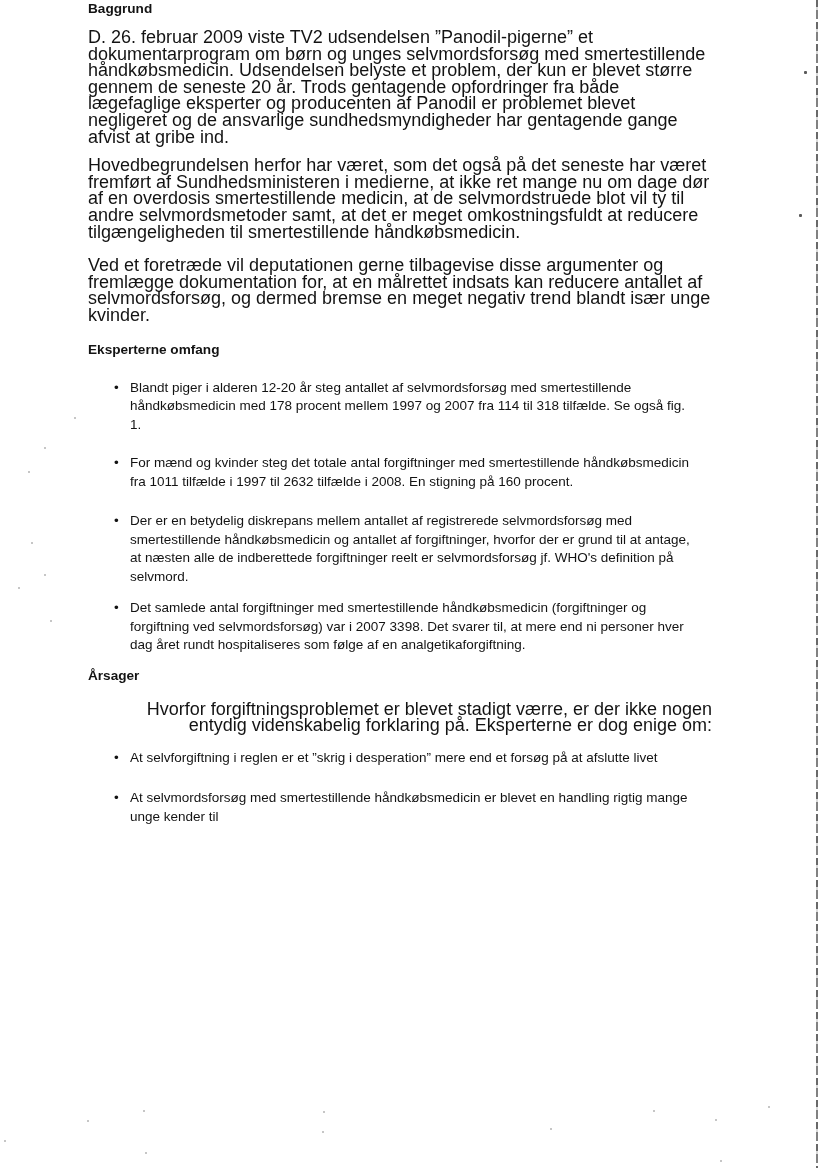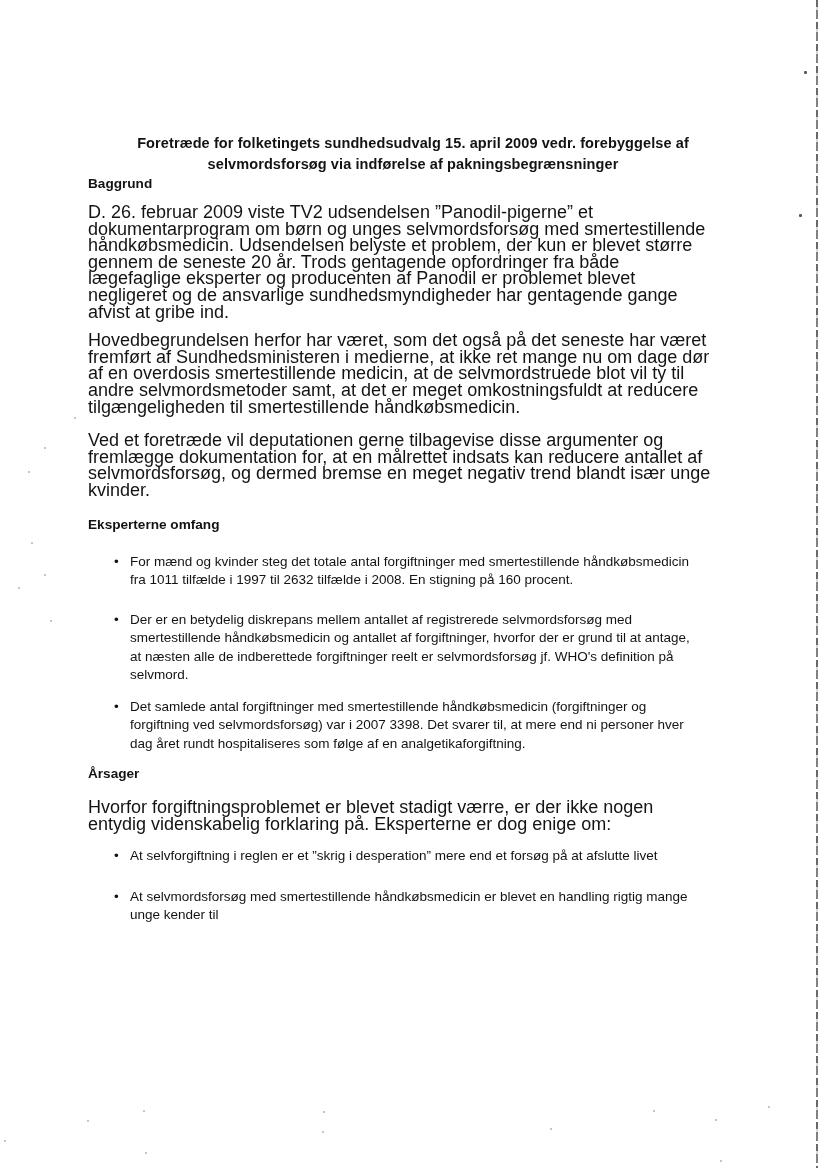--- a/index.html
+++ b/index.html
@@ -55,21 +55,21 @@
   .mt-baggrund   { }
   .mt-p1         { margin-top: 12px; }
   .mt-p2         { margin-top: 12px; }
   .mt-p3         { margin-top: 17px; }
   .mt-problemets { margin-top: 17px; }
   .mt-b1         { margin-top: 21px; }
   .mt-b2         { margin-top: 20px; }
   .mt-b3         { margin-top: 21px; }
   .mt-b4         { margin-top: 13px; }
   .mt-arsager    { margin-top: 12px; }
-  .mt-p4         { margin-top: 17px; }
+  .mt-p4         { margin-top: 17px; text-align: right; }
   .mt-b5         { margin-top: 22px; }
   .mt-b6         { margin-top: 15px; }
 
   
   .scan-line {
     position: absolute;
     left: 816px; top: 0;
     width: 2px; height: 1168px;
     background: repeating-linear-gradient(
       to bottom,
@@ -88,32 +88,32 @@
   }
   .speck.dark { background: #5a5a5a; width: 3px; height: 3px; }
 </style>
 </head>
 <body>
 
 <div class="page">
 
   <div class="content">
 
-    <div class="title">Foretræde for folketingets sundhedsudvalg 15. april 2009 vedr. forebyggelse af selvmordsforsøg via indførelse af pakningsbegrænsninger</div>
 
     <div class="heading mt-baggrund">Baggrund</div>
 
     <p class="para mt-p1">D. 26. februar 2009 viste TV2 udsendelsen ”Panodil-pigerne” et dokumentarprogram om børn og unges selvmordsforsøg med smertestillende håndkøbsmedicin. Udsendelsen belyste et problem, der kun er blevet større gennem de seneste 20 år. Trods gentagende opfordringer fra både lægefaglige eksperter og producenten af Panodil er problemet blevet negligeret og de ansvarlige sundhedsmyndigheder har gentagende gange afvist at gribe ind.</p>
 
     <p class="para mt-p2">Hovedbegrundelsen herfor har været, som det også på det seneste har været fremført af Sundhedsministeren i medierne, at ikke ret mange nu om dage dør af en overdosis smertestillende medicin, at de selvmordstruede blot vil ty til andre selvmordsmetoder samt, at det er meget omkostningsfuldt at reducere tilgængeligheden til smertestillende håndkøbsmedicin.</p>
 
     <p class="para mt-p3">Ved et foretræde vil deputationen gerne tilbagevise disse argumenter og fremlægge dokumentation for, at en målrettet indsats kan reducere antallet af selvmordsforsøg, og dermed bremse en meget negativ trend blandt især unge kvinder.</p>
 
     <div class="heading mt-problemets">Eksperterne omfang</div>
 
+    <div class="bullet mt-b1">Blandt piger i alderen 12-20 år steg antallet af selvmordsforsøg med smertestillende håndkøbsmedicin med 178 procent mellem 1997 og 2007 fra 114 til 318 tilfælde. Se også fig. 1.</div>
 
     <div class="bullet mt-b2">For mænd og kvinder steg det totale antal forgiftninger med smertestillende håndkøbsmedicin fra 1011 tilfælde i 1997 til 2632 tilfælde i 2008. En stigning på 160 procent.</div>
 
     <div class="bullet mt-b3">Der er en betydelig diskrepans mellem antallet af registrerede selvmordsforsøg med smertestillende håndkøbsmedicin og antallet af forgiftninger, hvorfor der er grund til at antage, at næsten alle de indberettede forgiftninger reelt er selvmordsforsøg jf. WHO's definition på selvmord.</div>
 
     <div class="bullet mt-b4">Det samlede antal forgiftninger med smertestillende håndkøbsmedicin (forgiftninger og forgiftning ved selvmordsforsøg) var i 2007 3398. Det svarer til, at mere end ni personer hver dag året rundt hospitaliseres som følge af en analgetikaforgiftning.</div>
 
     <div class="heading mt-arsager">Årsager</div>
 
     <p class="para mt-p4">Hvorfor forgiftningsproblemet er blevet stadigt værre, er der ikke nogen entydig videnskabelig forklaring på. Eksperterne er dog enige om:</p>

